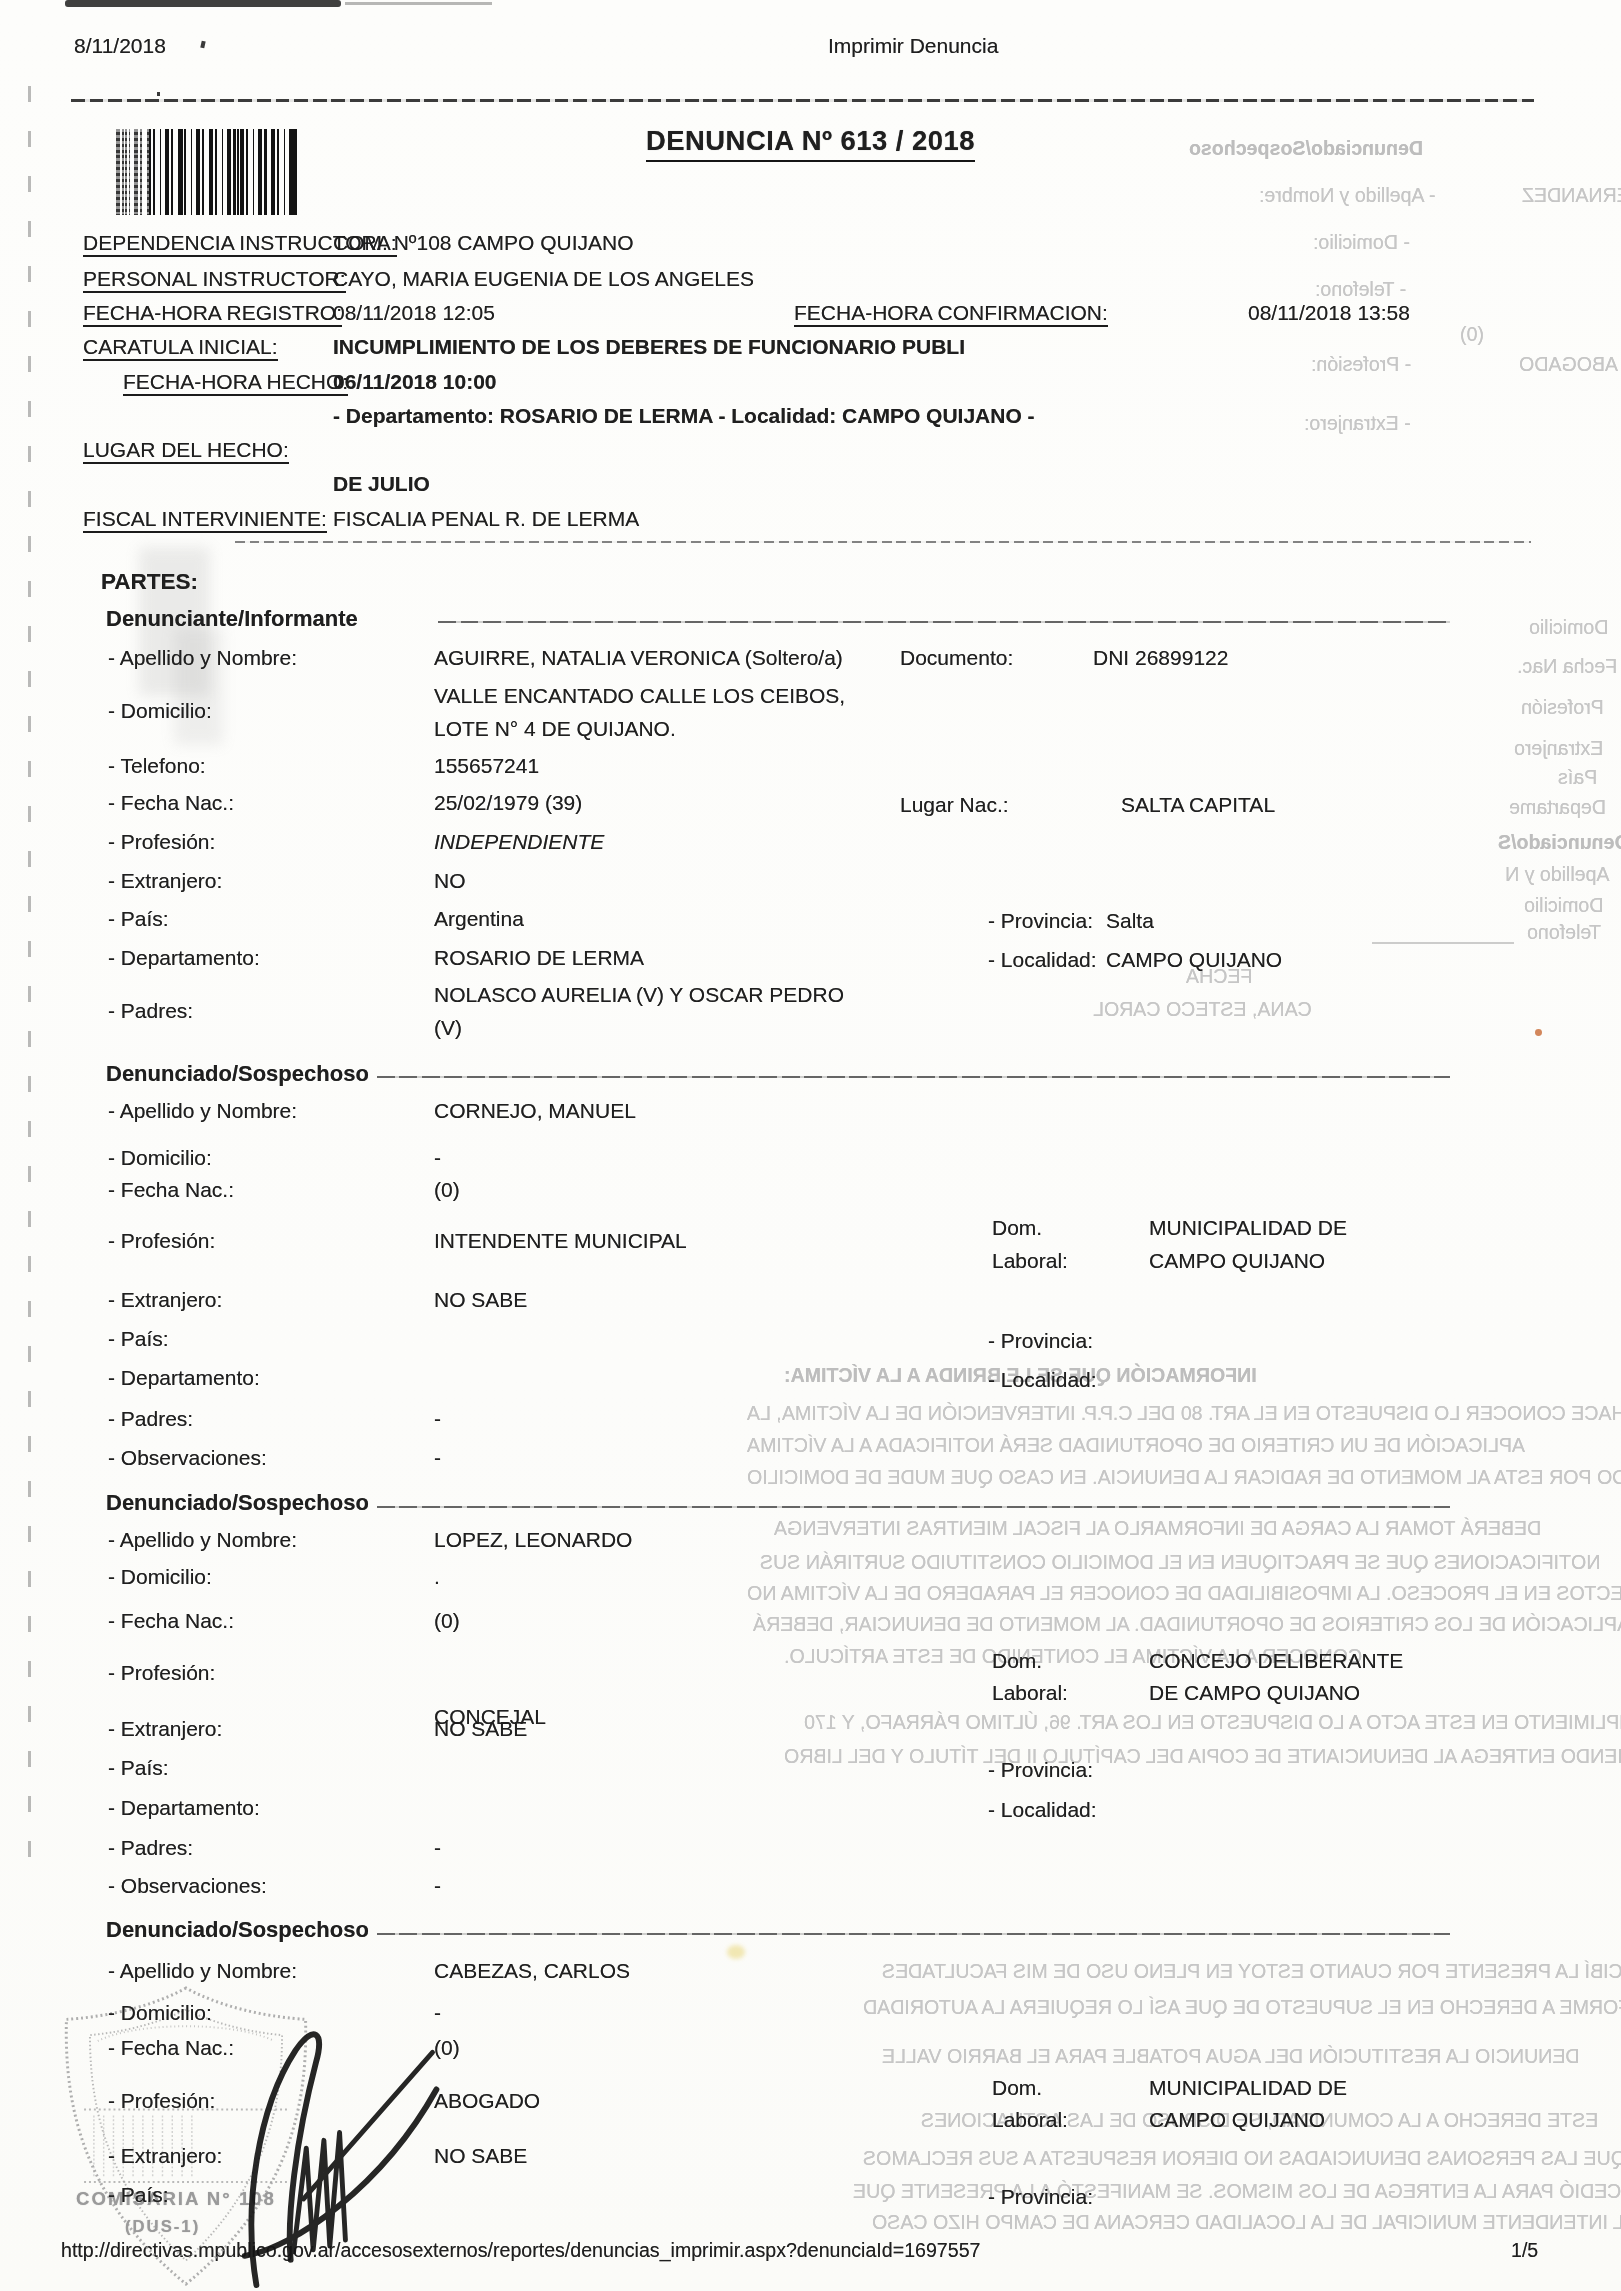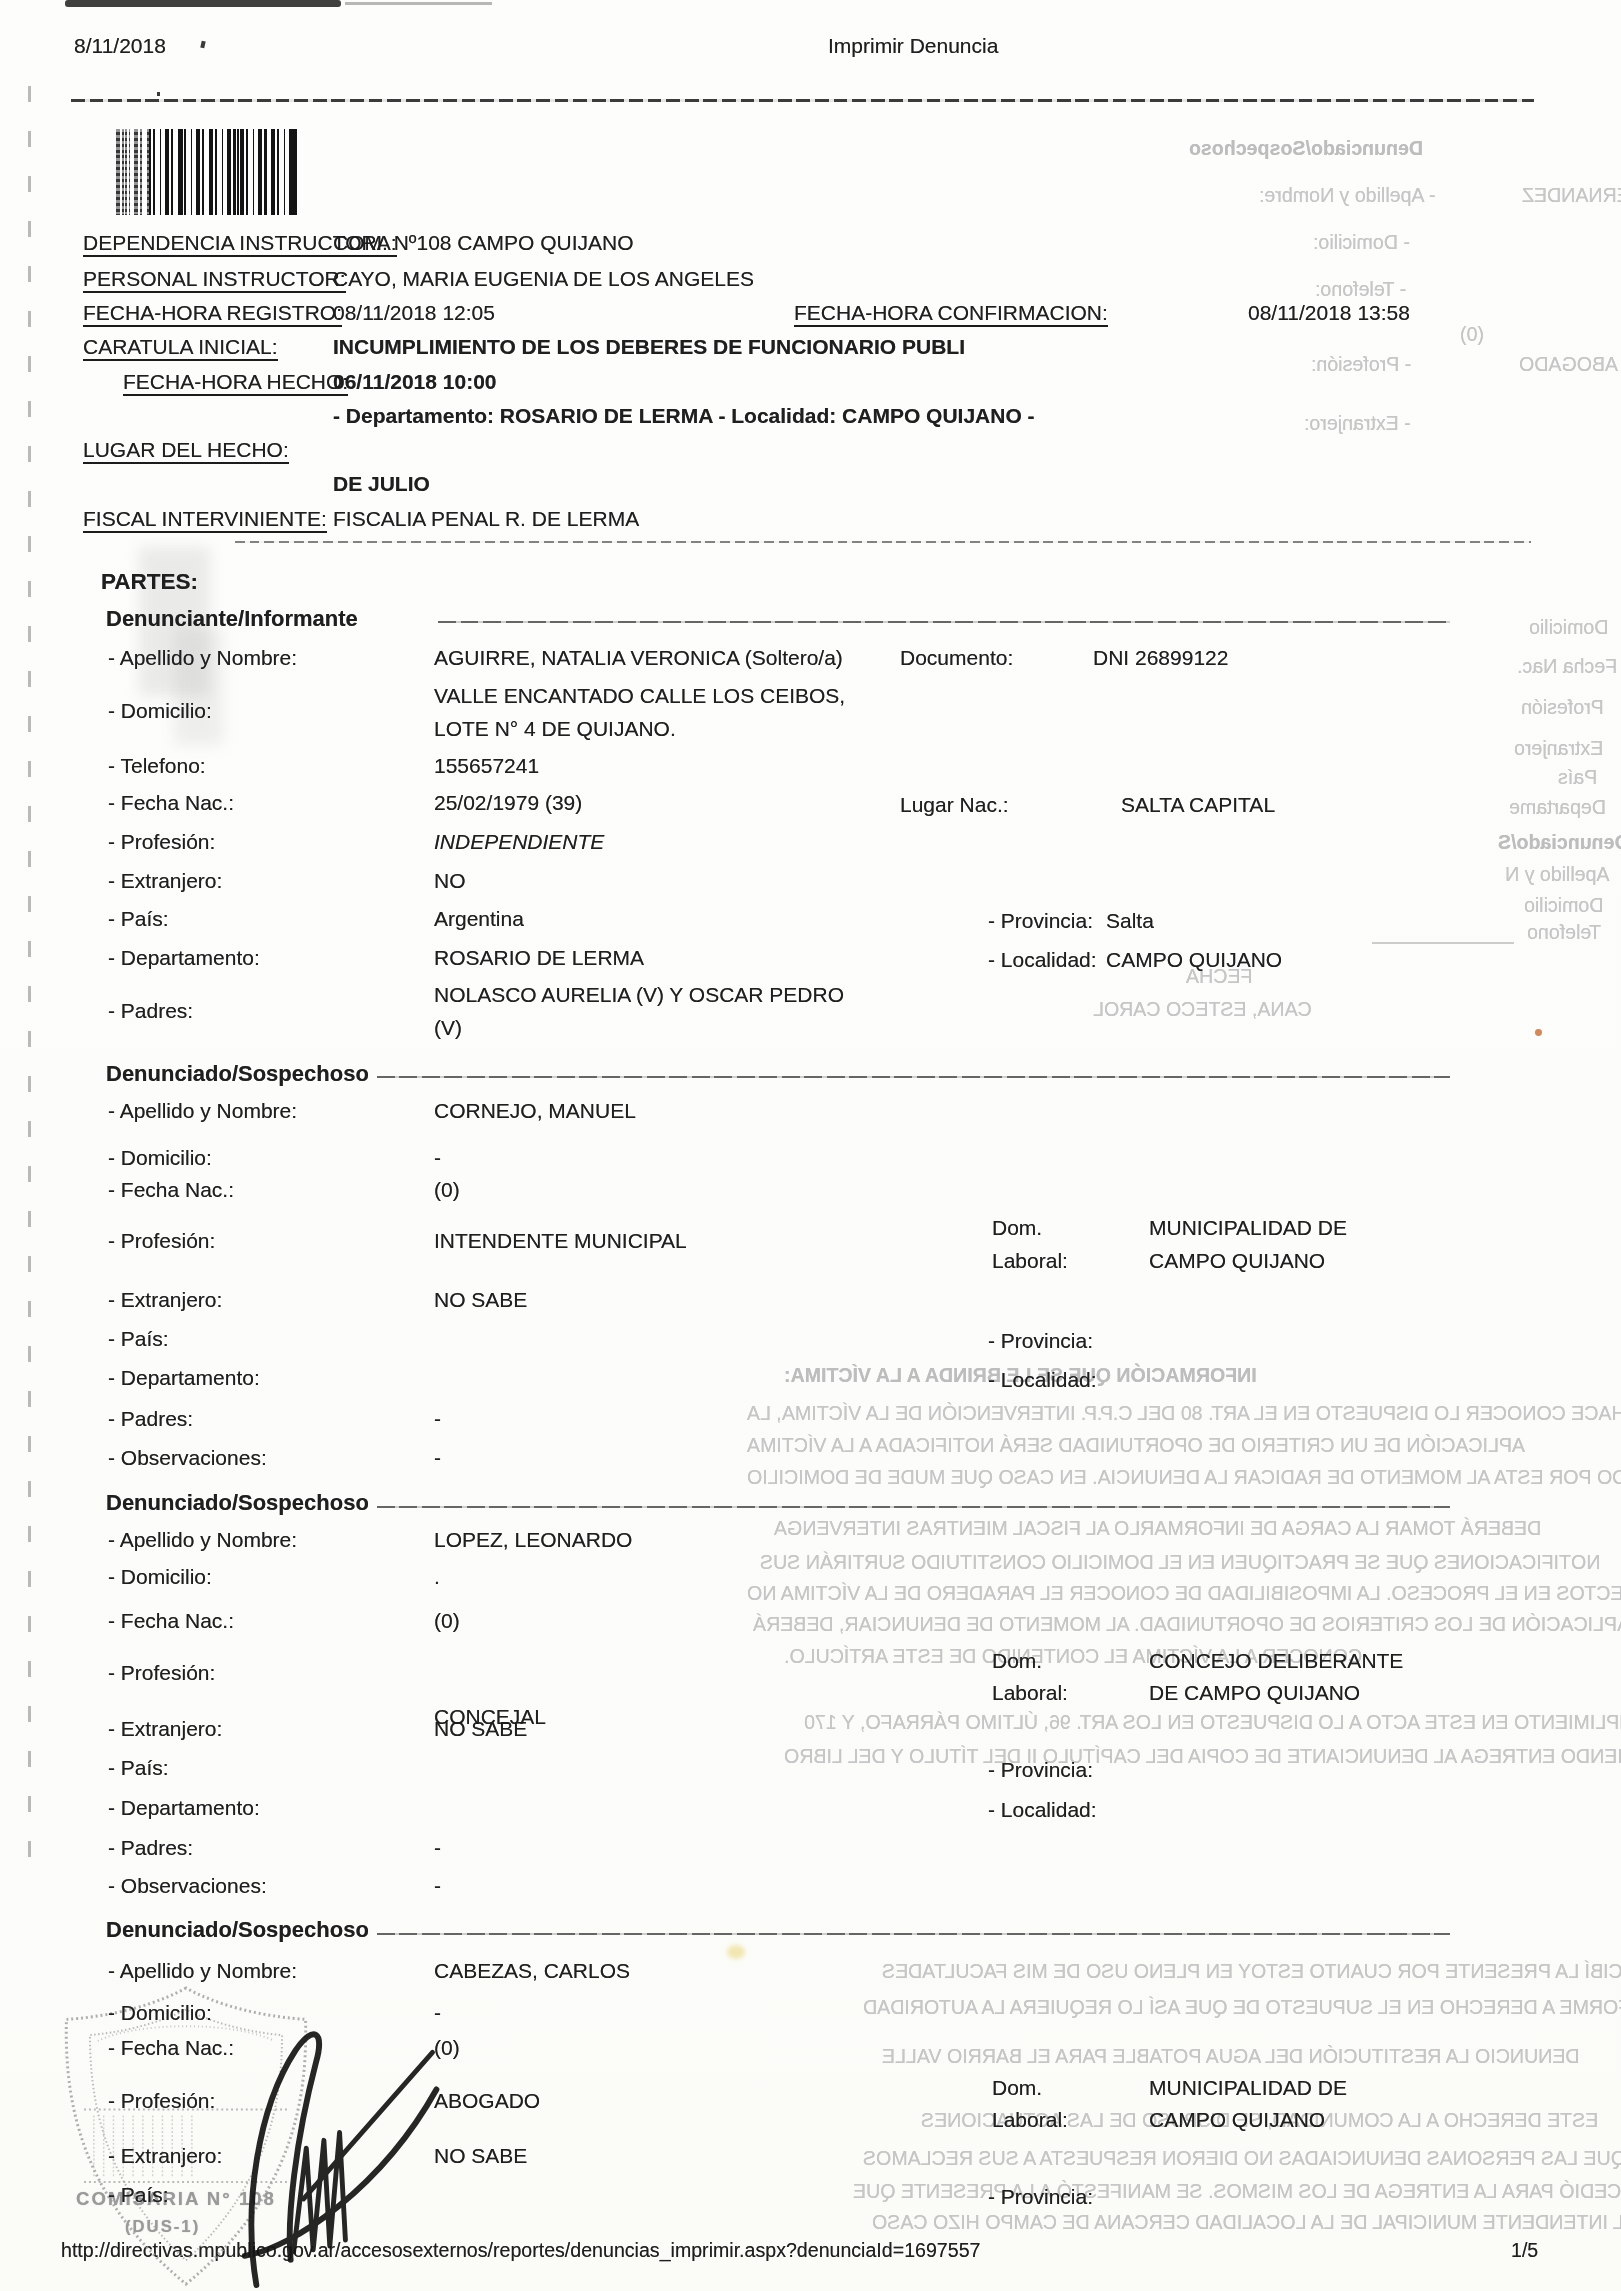--- a/index.html
+++ b/index.html
@@ -108,20 +108,21 @@
       <span class="ghost" style="left: 863px; top: 2147px;">QUE LAS PERSONAS DENUNCIADAS NO DIERON RESPUESTA A SUS RECLAMOS</span>
       <span class="ghost" style="left: 853px; top: 2180px;">PROCEDIÓ PARA LA ENTREGA DE LOS MISMOS. SE MANIFESTÓ A LA PRESENTE QUE</span>
       <span class="ghost" style="left: 872px; top: 2211px;">EL INTENDENTE MUNICIPAL DE LA LOCALIDAD CERCANA DE CAMPO HIZO CASO</span>
       <div class="ghost-rule" style="left: 1372px; top: 942px; width: 142px;"></div>
     </div>
 
   <span class="t" style="left:74px;top:33px;">8/11/2018</span>
   <span class="t" style="left:828px;top:33px;">Imprimir Denuncia</span>
   <div class="rule-big" style="left:71px;top:99px;width:1463px;"></div>
 
+  <div class="title-wrap"><span>DENUNCIA Nº 613 / 2018</span></div>
   <div class="barcode"></div>
 
   <span class="t hl" style="top:230px;"><i>DEPENDENCIA INSTRUCTORA:</i></span>
   <span class="t hv" style="top:230px;">COM. Nº108 CAMPO QUIJANO</span>
 
   <span class="t hl" style="top:266px;"><i>PERSONAL INSTRUCTOR:</i></span>
   <span class="t hv" style="top:266px;">CAYO, MARIA EUGENIA DE LOS ANGELES</span>
 
   <span class="t hl" style="top:300px;"><i>FECHA-HORA REGISTRO:</i></span>
   <span class="t hv" style="top:300px;">08/11/2018 12:05</span>

